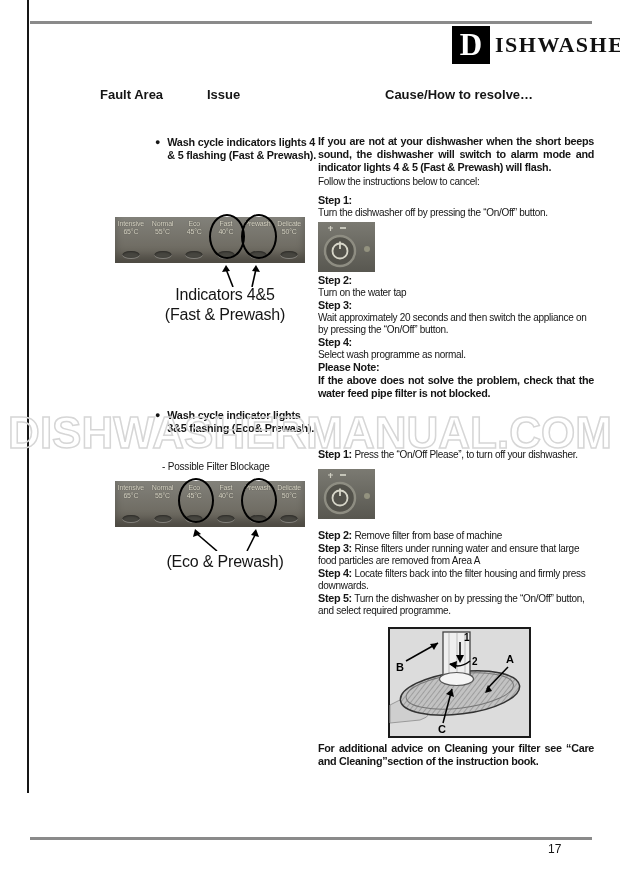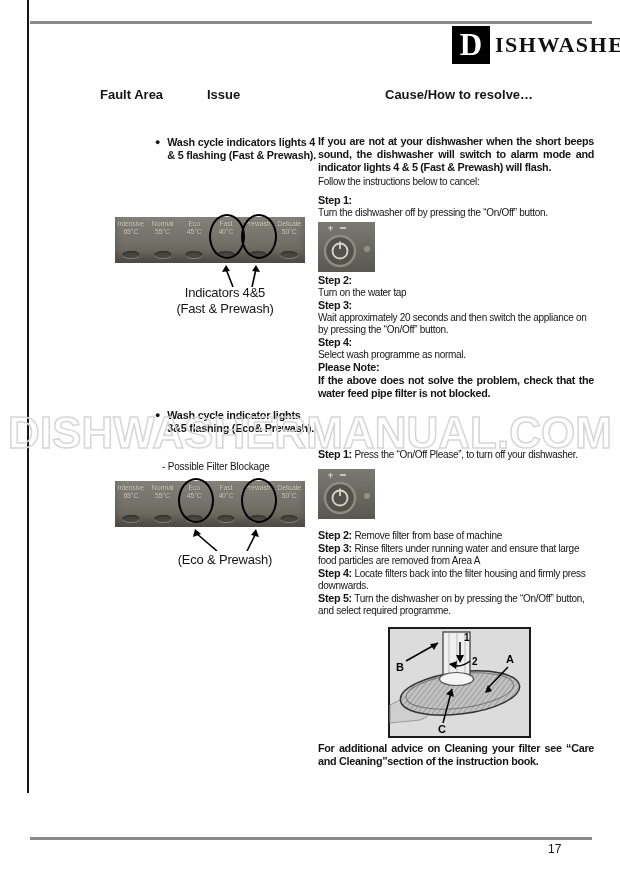--- a/index.html
+++ b/index.html
@@ -40,21 +40,21 @@
   .prog { flex:1; position:relative; text-align:center; padding-top:3px; }
   .prog-name, .prog-temp { display:block; font-size:7px; line-height:1.15; color:#dbd8c8;
                            text-shadow:0 0 1px #3c3b35; letter-spacing:-0.2px; }
   .slot { position:absolute; bottom:5px; left:50%; transform:translateX(-50%); width:17px; height:7px;
           background:#474640; border-radius:50%;
           box-shadow:inset 0 1px 2px #2b2a26, 0 1px 0 rgba(255,255,255,0.28); }
   .ann-circle { position:absolute; width:32px; height:41px; top:-3px; border:2px solid #000;
                 border-radius:50%; z-index:2; }
   .arrows { position:absolute; left:115px; width:190px; height:24px; }
   .panel-caption { position:absolute; left:120px; width:210px; text-align:center;
-                   font-size:13px; line-height:1.25; letter-spacing:-0.2px; }
+                   font-size:16px; line-height:1.25; letter-spacing:-0.2px; }
 
   
   .rc { position:absolute; left:318px; width:276px; font-size:10px; line-height:1.2; letter-spacing:-0.3px; }
   .b  { font-weight:bold; }
   .big { font-size:10.8px; }
   .just { text-align:justify; }
   .steps-block > div { margin:0; }
 
   
   .onoff { position:absolute; left:318px; width:57px; height:50px; }

